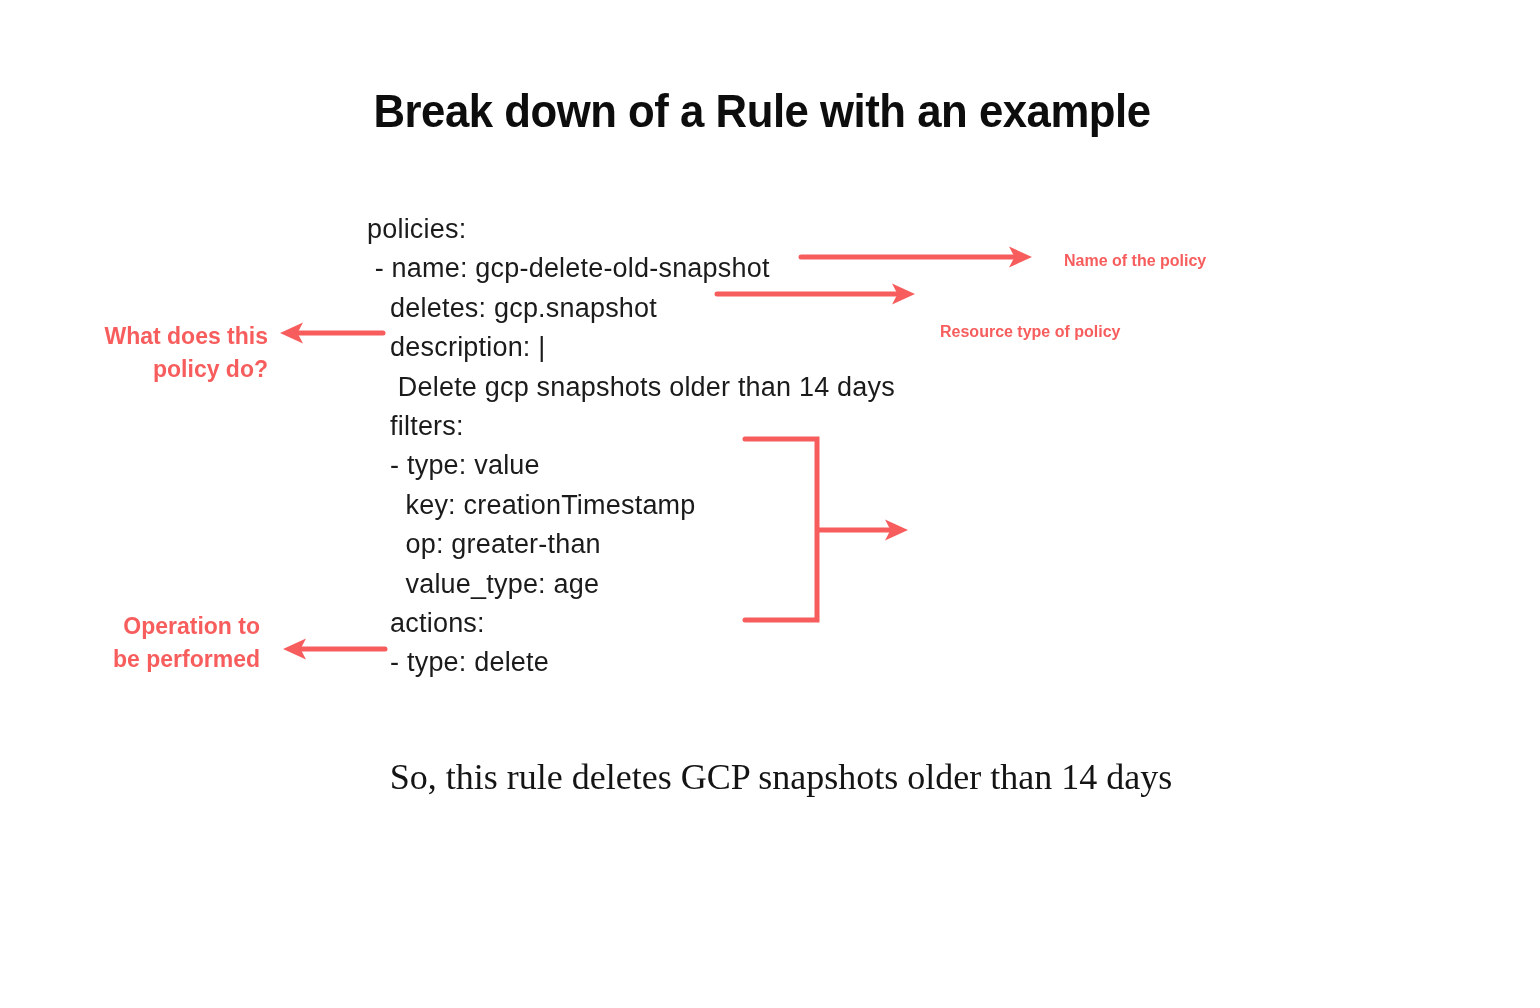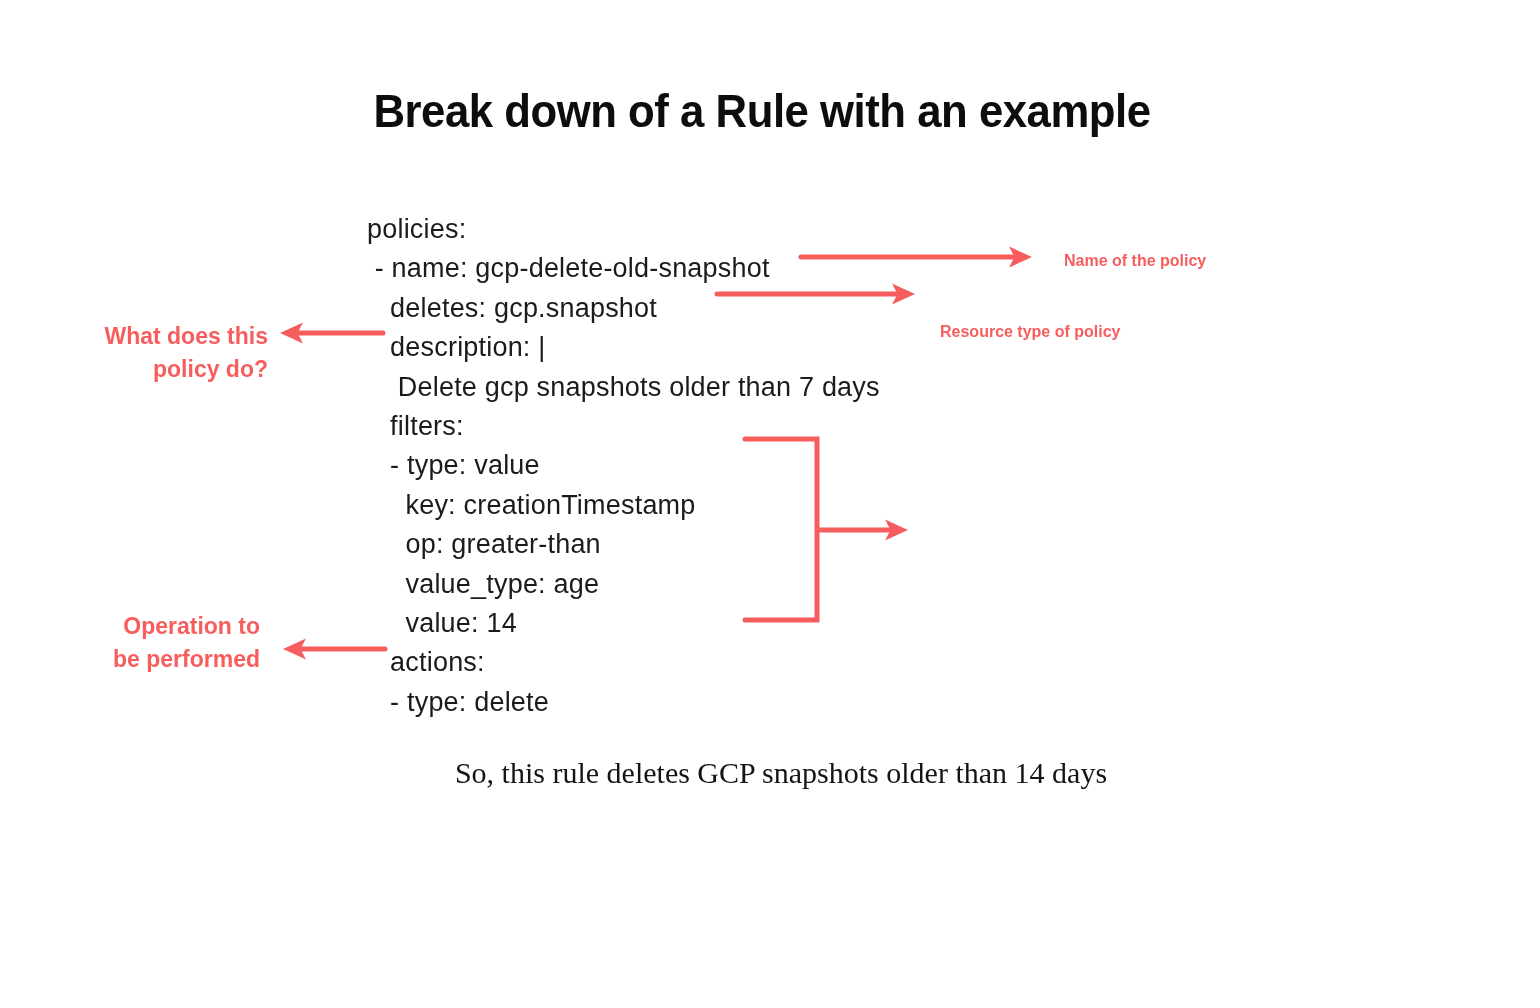--- a/index.html
+++ b/index.html
@@ -65,43 +65,42 @@
     font-size: 23px;
   }
   .footer-note {
     position: absolute;
     top: 756px;
     left: 0;
     width: 1540px;
     text-align: center;
     text-indent: 22px;
     font-family: "Liberation Serif", serif;
-    font-size: 30px;
+    font-size: 36px;
     color: #141414;
   }
 </style>
 </head>
 <body>
 
 <div class="canvas">
 
   <div class="title">Break down of a Rule with an example</div>
 
   <div class="code-block">
     <div class="code-line">policies:</div>
     <div class="code-line"> - name: gcp-delete-old-snapshot</div>
     <div class="code-line">   deletes: gcp.snapshot</div>
     <div class="code-line">   description: |</div>
-    <div class="code-line">    Delete gcp snapshots older than 7 days</div>
+    <div class="code-line">    Delete gcp snapshots older than 14 days</div>
     <div class="code-line">   filters:</div>
     <div class="code-line">   - type: value</div>
     <div class="code-line">     key: creationTimestamp</div>
     <div class="code-line">     op: greater-than</div>
     <div class="code-line">     value_type: age</div>
-    <div class="code-line">     value: 14</div>
     <div class="code-line">   actions:</div>
     <div class="code-line">   - type: delete</div>
   </div>
 
   <svg class="arrow-layer" viewBox="0 0 1540 1008" xmlns="http://www.w3.org/2000/svg">
 
     <g>
       <line class="arrow-line" x1="801" y1="257" x2="1013" y2="257"></line>
       <polygon class="arrow-head" points="1032,257 1009,246.5 1014.5,257 1009,267.5"></polygon>
     </g>

